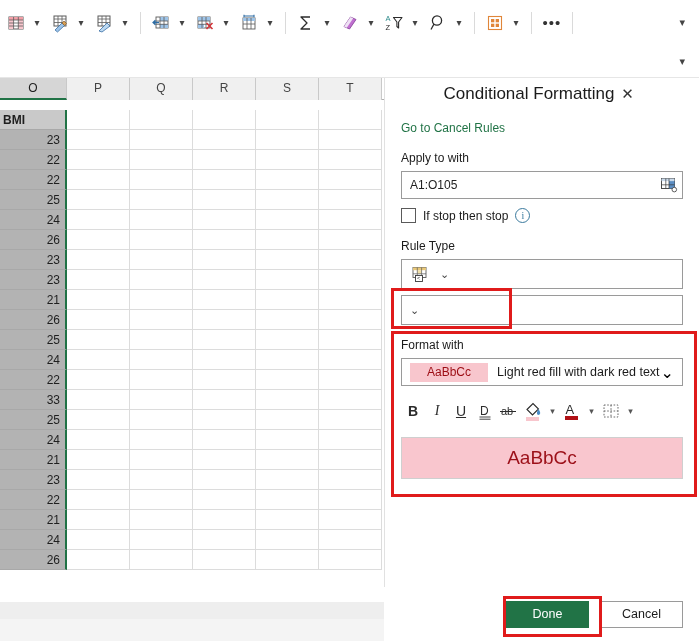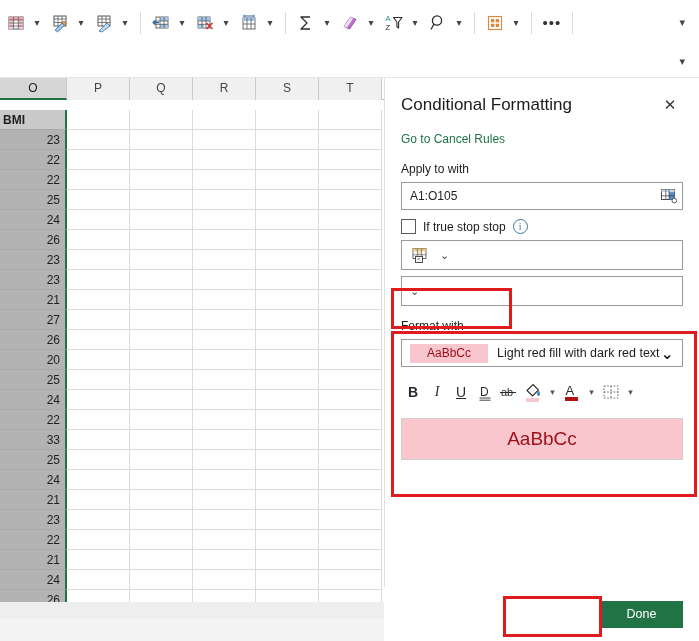--- a/index.html
+++ b/index.html
@@ -127,22 +127,22 @@
     background:#f4f4f4;
   }
 
   
   .pane {
     position:absolute; left:384px; top:78px; width:315px; height:563px;
     background:#ffffff; border-left:1px solid #e1e1e1;
     padding:0 16px;
   }
   .pane-title-row {
-    display:flex; align-items:center; justify-content:space-between;
-    margin-top:14px;
+    display:flex; align-items:center; justify-content:center;
+    margin-top:3px;
   }
   .pane-title { font-size:17px; color:#1b1b1b; }
   .pane-close {
     width:26px; height:26px; display:flex; align-items:center; justify-content:center;
     color:#333; font-size:15px; cursor:default;
   }
   .link {
     margin-top:14px; font-size:12px; color:#217346; cursor:default;
   }
   .field-label { margin-top:16px; font-size:12px; color:#1b1b1b; }
@@ -500,37 +500,21 @@
         </div>
         <div class="row">
           <div class="cell ocol" style="width: 67px;">21</div>
           <div class="cell" style="width: 63px;"></div>
           <div class="cell" style="width: 63px;"></div>
           <div class="cell" style="width: 63px;"></div>
           <div class="cell" style="width: 63px;"></div>
           <div class="cell" style="width: 63px;"></div>
         </div>
         <div class="row">
-          <div class="cell ocol" style="width: 67px;">27</div>
-          <div class="cell" style="width: 63px;"></div>
-          <div class="cell" style="width: 63px;"></div>
-          <div class="cell" style="width: 63px;"></div>
-          <div class="cell" style="width: 63px;"></div>
-          <div class="cell" style="width: 63px;"></div>
-        </div>
-        <div class="row">
           <div class="cell ocol" style="width: 67px;">26</div>
-          <div class="cell" style="width: 63px;"></div>
-          <div class="cell" style="width: 63px;"></div>
-          <div class="cell" style="width: 63px;"></div>
-          <div class="cell" style="width: 63px;"></div>
-          <div class="cell" style="width: 63px;"></div>
-        </div>
-        <div class="row">
-          <div class="cell ocol" style="width: 67px;">20</div>
           <div class="cell" style="width: 63px;"></div>
           <div class="cell" style="width: 63px;"></div>
           <div class="cell" style="width: 63px;"></div>
           <div class="cell" style="width: 63px;"></div>
           <div class="cell" style="width: 63px;"></div>
         </div>
         <div class="row">
           <div class="cell ocol" style="width: 67px;">25</div>
           <div class="cell" style="width: 63px;"></div>
           <div class="cell" style="width: 63px;"></div>
@@ -659,24 +643,25 @@
           <line x1="5.8" y1="1.5" x2="5.8" y2="11.5" stroke="#3a3a3a" stroke-width="0.7"></line>
           <line x1="9" y1="1.5" x2="9" y2="11.5" stroke="#3a3a3a" stroke-width="0.7"></line>
           <line x1="1.5" y1="7.8" x2="14.5" y2="7.8" stroke="#3a3a3a" stroke-width="0.7"></line>
           <circle cx="14.3" cy="12.6" r="2.3" fill="#fff" stroke="#3a3a3a" stroke-width="0.8"></circle>
         </svg>
       </span>
     </div>
 
     <div class="chk-row">
       <span class="chk-box"></span>
-      <span class="chk-label">If true stop stop</span>
+      <span class="chk-label">If stop then stop</span>
       <span class="info-ic">i</span>
     </div>
 
+    <div class="field-label">Rule Type</div>
 
     <div class="select-row">
       <span class="rule-ic">
         <svg width="20" height="17" viewBox="0 0 20 17">
           <rect x="2" y="1.5" width="13" height="10" fill="#fff" stroke="#5a5a5a" stroke-width="0.9"></rect>
           <rect x="2" y="1.5" width="13" height="2.7" fill="#e8c87a"></rect>
           <rect x="6.3" y="4.2" width="4.3" height="3.6" fill="#f2e0a8"></rect>
           <line x1="6.3" y1="1.5" x2="6.3" y2="11.5" stroke="#5a5a5a" stroke-width="0.7"></line>
           <line x1="10.6" y1="1.5" x2="10.6" y2="11.5" stroke="#5a5a5a" stroke-width="0.7"></line>
           <line x1="2" y1="7.8" x2="15" y2="7.8" stroke="#5a5a5a" stroke-width="0.7"></line>
@@ -741,20 +726,21 @@
       <span class="tb-caret">▾</span>
     </div>
 
     <div class="preview-box">
       <span class="ptxt">AaBbCc</span>
     </div>
   </div>
 
   <div class="footer">
     <div class="btn-done">Done</div>
+    <div class="btn-cancel">Cancel</div>
   </div>
 
   <div class="redbox" id="redbox-duplicate"></div>
   <div class="redbox" id="redbox-format"></div>
   <div class="redbox" id="redbox-done"></div>
 
 
 </div>
 
 </body></html>

